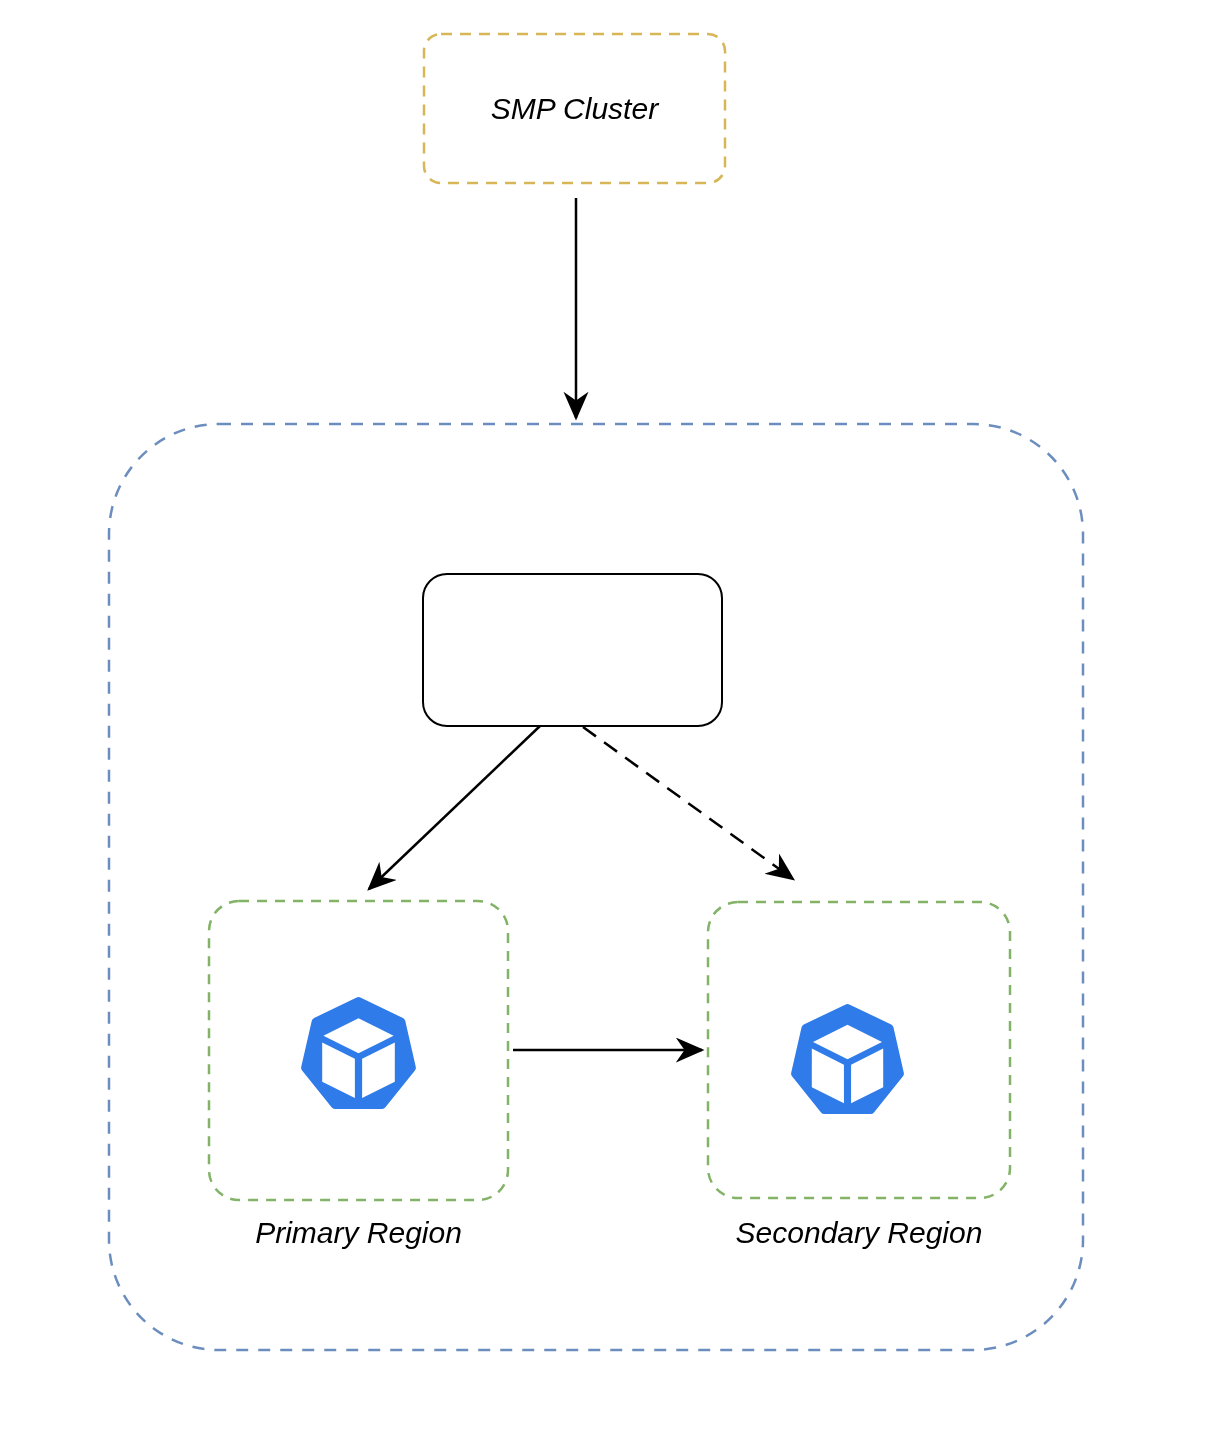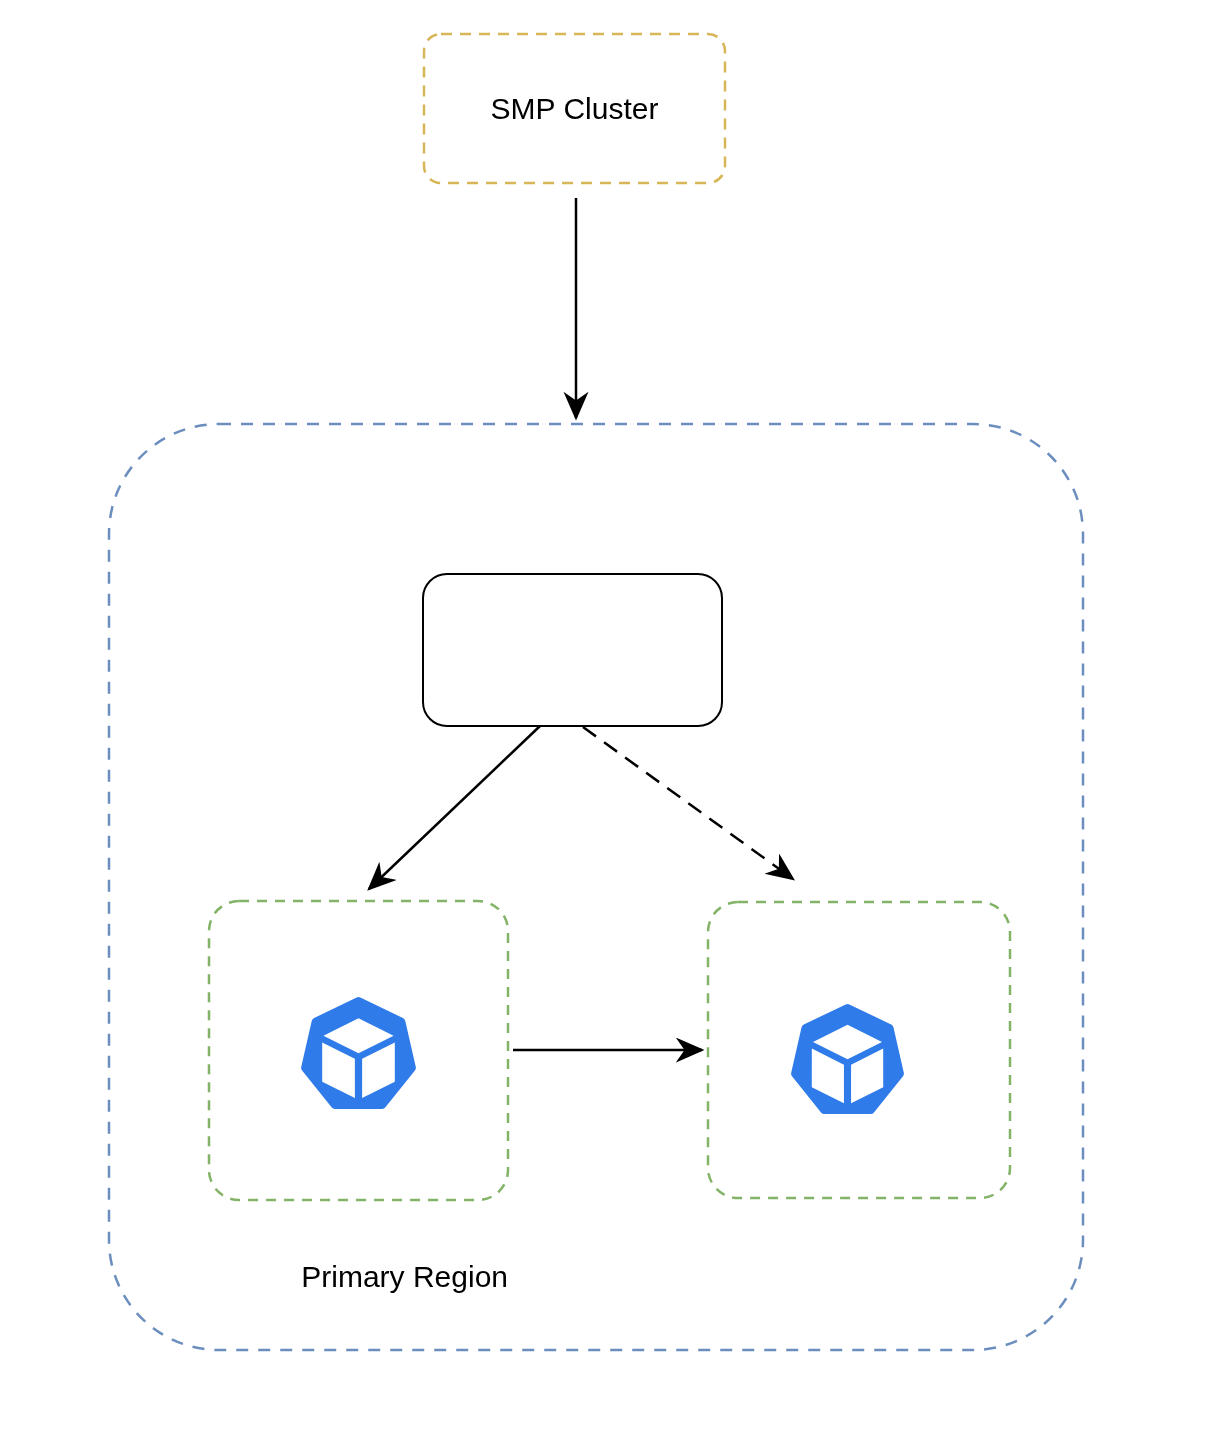--- a/index.html
+++ b/index.html
@@ -7,20 +7,21 @@
     padding: 0;
     background: #ffffff;
     font-family: "Liberation Sans", sans-serif;
   }
   #canvas {
     position: relative;
     width: 1210px;
     height: 1440px;
     background: var(--c-background, #ffffff);
     overflow: hidden;
+    font-style: italic;
   }
   #diagram-svg {
     position: absolute;
     left: 0;
     top: 0;
     width: 1210px;
     height: 1440px;
   }
   
   .smp-rect {
@@ -78,22 +79,21 @@
     font-size: 30px;
     text-align: center;
     pointer-events: none;
   }
   .smp-label   { left: 424px; top: 34px;  width: 301px; height: 149px; }
   .dns-label   { left: 423px; top: 574px; width: 299px; height: 152px; }
   .region-label {
     position: absolute;
     color: var(--c-text, #000000);
     font-size: 30px;
-    text-align: right;
-    margin-top: 44px;
+    text-align: center;
   }
   .primary-label   { left: 209px; top: 1216px; width: 299px; }
   .secondary-label { left: 708px; top: 1216px; width: 302px; }
 </style>
 </head>
 <body>
 
 <div id="canvas">
 
   <svg id="diagram-svg" viewBox="0 0 1210 1440" xmlns="http://www.w3.org/2000/svg">
@@ -131,14 +131,15 @@
       <path class="cube-face" d="M20,40 L47,53.5 L47,86 L20,72.5 Z"></path>
       <path class="cube-face" d="M80,40 L53,53.5 L53,86 L80,72.5 Z"></path>
     </g>
   </svg>
 
   <div class="node-label smp-label">SMP Cluster</div>
 
 
   <div class="region-label primary-label">Primary Region</div>
 
+  <div class="region-label secondary-label">Secondary Region</div>
 
 </div>
 
 </body></html>

